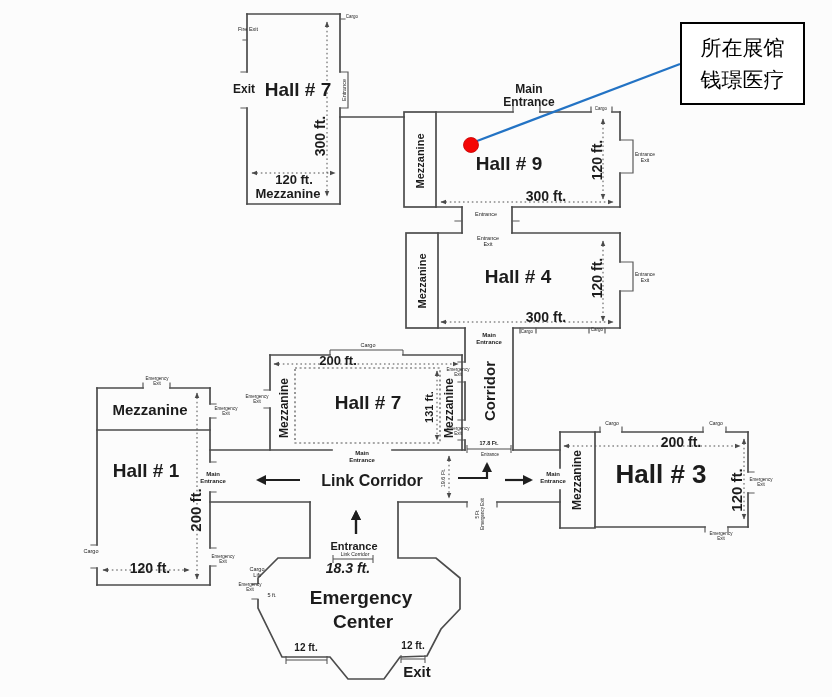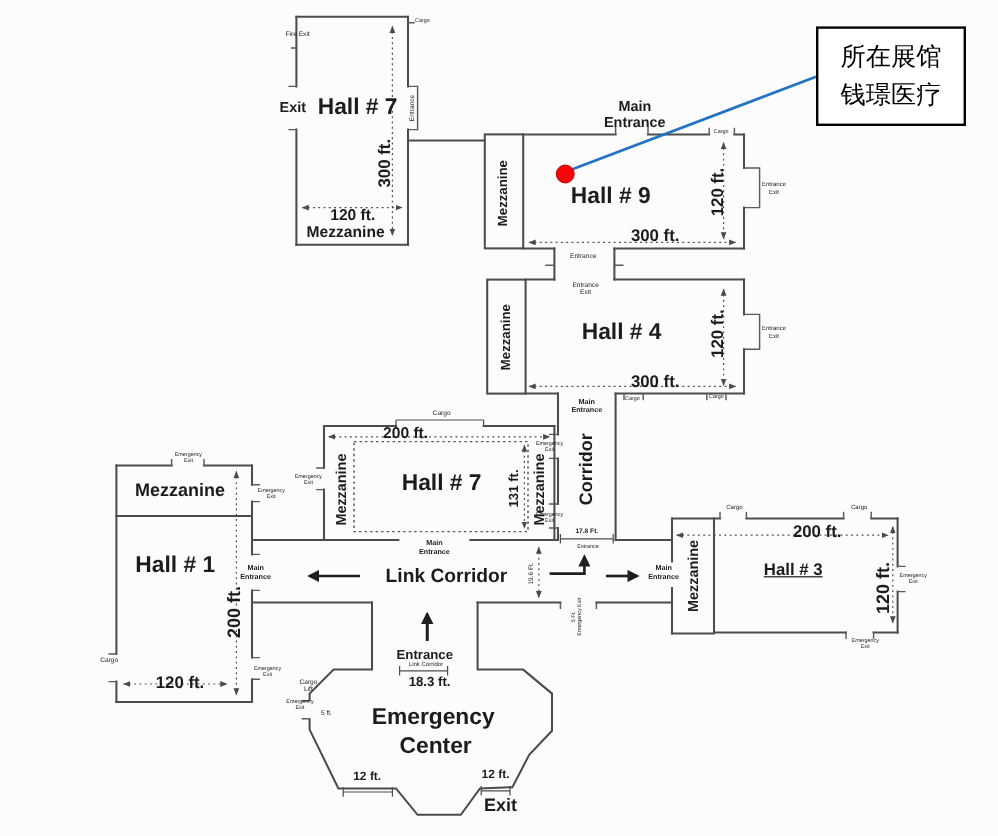--- a/index.html
+++ b/index.html
@@ -208,30 +208,30 @@
 Entrance</span>
       <span class="lbl b rot" style="left: 196px; top: 510px; font-size: 15px;">200 ft.</span>
       <span class="lbl" style="left: 91px; top: 551px; font-size: 5.5px;">Cargo</span>
       <span class="lbl b" style="left: 150px; top: 569px; font-size: 14px;">120 ft.</span>
       <span class="lbl" style="left: 223px; top: 559px; font-size: 4.5px;">Emergency
 Exit</span>
       <span class="lbl b" style="left: 372px; top: 481px; font-size: 16px;">Link Corridor</span>
       <span class="lbl rot" style="left: 443px; top: 478px; font-size: 5.5px;">19.6 Ft.</span>
       <span class="lbl b" style="left: 354px; top: 546px; font-size: 11px;">Entrance</span>
       <span class="lbl" style="left: 355px; top: 555px; font-size: 5px;">Link Corridor</span>
-      <span class="lbl b" style="left: 358px; top: 569px; font-size: 11px;">18.3 ft.</span>
+      <span class="lbl b" style="left: 348px; top: 569px; font-size: 14px; font-style: italic;">18.3 ft.</span>
       <span class="lbl rot" style="left: 480px; top: 514px; font-size: 4.5px;">5 Ft.
 Emergency Exit</span>
       <span class="lbl" style="left: 612px; top: 424px; font-size: 5px;">Cargo</span>
       <span class="lbl" style="left: 716px; top: 424px; font-size: 5px;">Cargo</span>
       <span class="lbl b" style="left: 681px; top: 443px; font-size: 14px;">200 ft.</span>
       <span class="lbl b rot" style="left: 578px; top: 480px; font-size: 12px;">Mezzanine</span>
       <span class="lbl b" style="left: 553px; top: 478px; font-size: 6px;">Main
 Entrance</span>
-      <span class="lbl b" style="left: 661px; top: 475px; font-size: 14px; text-decoration: underline;">Hall # 3</span>
+      <span class="lbl b" style="left: 661px; top: 475px; font-size: 26px;">Hall # 3</span>
       <span class="lbl b rot" style="left: 737px; top: 490px; font-size: 15px;">120 ft.</span>
       <span class="lbl" style="left: 761px; top: 482px; font-size: 4.5px;">Emergency
 Exit</span>
       <span class="lbl" style="left: 721px; top: 536px; font-size: 4.5px;">Emergency
 Exit</span>
       <span class="lbl" style="left: 257px; top: 572px; font-size: 5.5px;">Cargo
 Lift</span>
       <span class="lbl" style="left: 250px; top: 587px; font-size: 4.5px;">Emergency
 Exit</span>
       <span class="lbl" style="left: 272px; top: 595px; font-size: 5.5px;">5 ft.</span>

